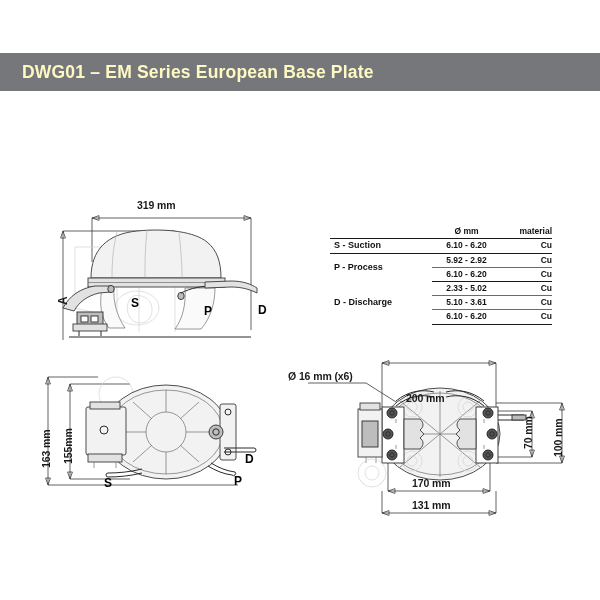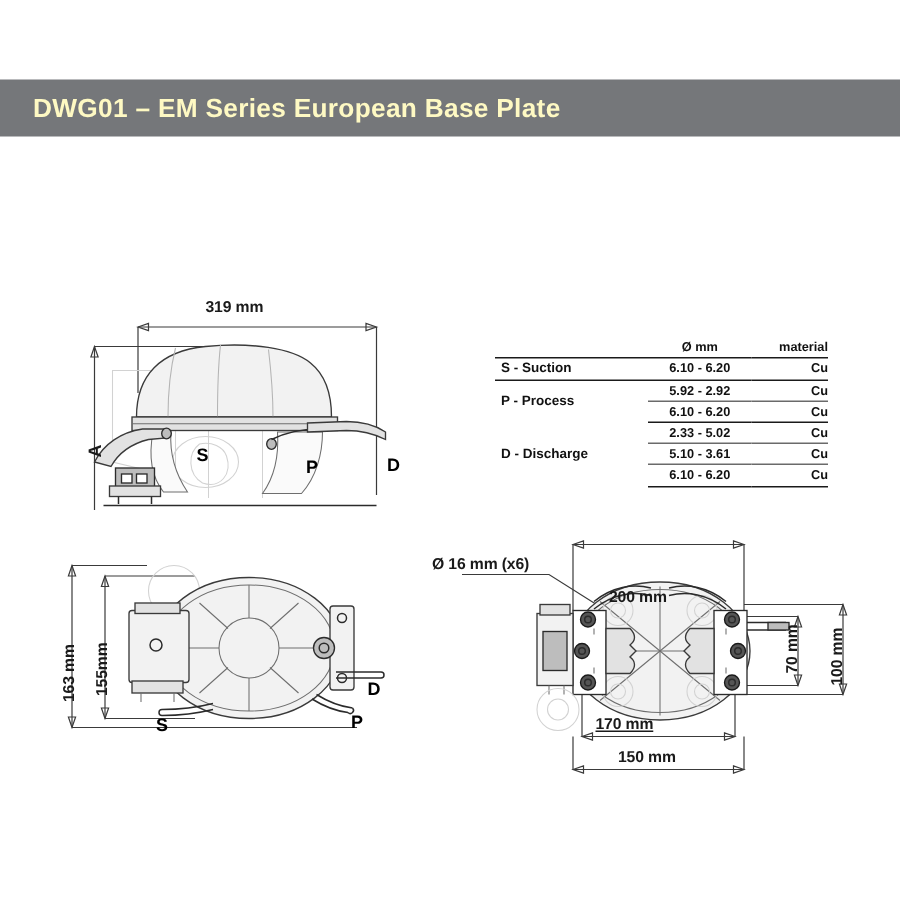--- a/index.html
+++ b/index.html
@@ -314,22 +314,22 @@
       <rect class="fill-dk" x="62" y="76" width="16" height="26"></rect>
       <rect class="fill-md" x="60" y="58" width="20" height="7"></rect>
       <path class="ln-thin" d="M66 112 L66 118 M76 112 L76 118"></path>
       <g class="ln-ghost">
         <circle cx="72" cy="128" r="14"></circle>
           <circle cx="72" cy="128" r="7"></circle>
       </g>
     </g>
   </svg>
   <span class="dimtxt" style="left:106px;top:-1px;margin-top:48px;">200 mm</span>
-  <span class="dimtxt" style="left:97px;top:132px;text-decoration:underline;">170 mm</span>
-  <span class="dimtxt" style="left:112px;top:154px;">150 mm</span>
+  <span class="dimtxt" style="left:112px;top:132px;">170 mm</span>
+  <span class="dimtxt" style="left:112px;top:154px;">131 mm</span>
   <span class="dimtxt rot90" style="left:222px;top:104px;">70 mm</span>
   <span class="dimtxt rot90" style="left:252px;top:112px;">100 mm</span>
   <span class="dimtxt" style="left:-12px;top:25px;">Ø 16 mm (x6)</span>
 </div>
 
 <div id="spec-table">
   <table>
     <thead>
       <tr class="rule-full">
         <th class="c-label"></th>

